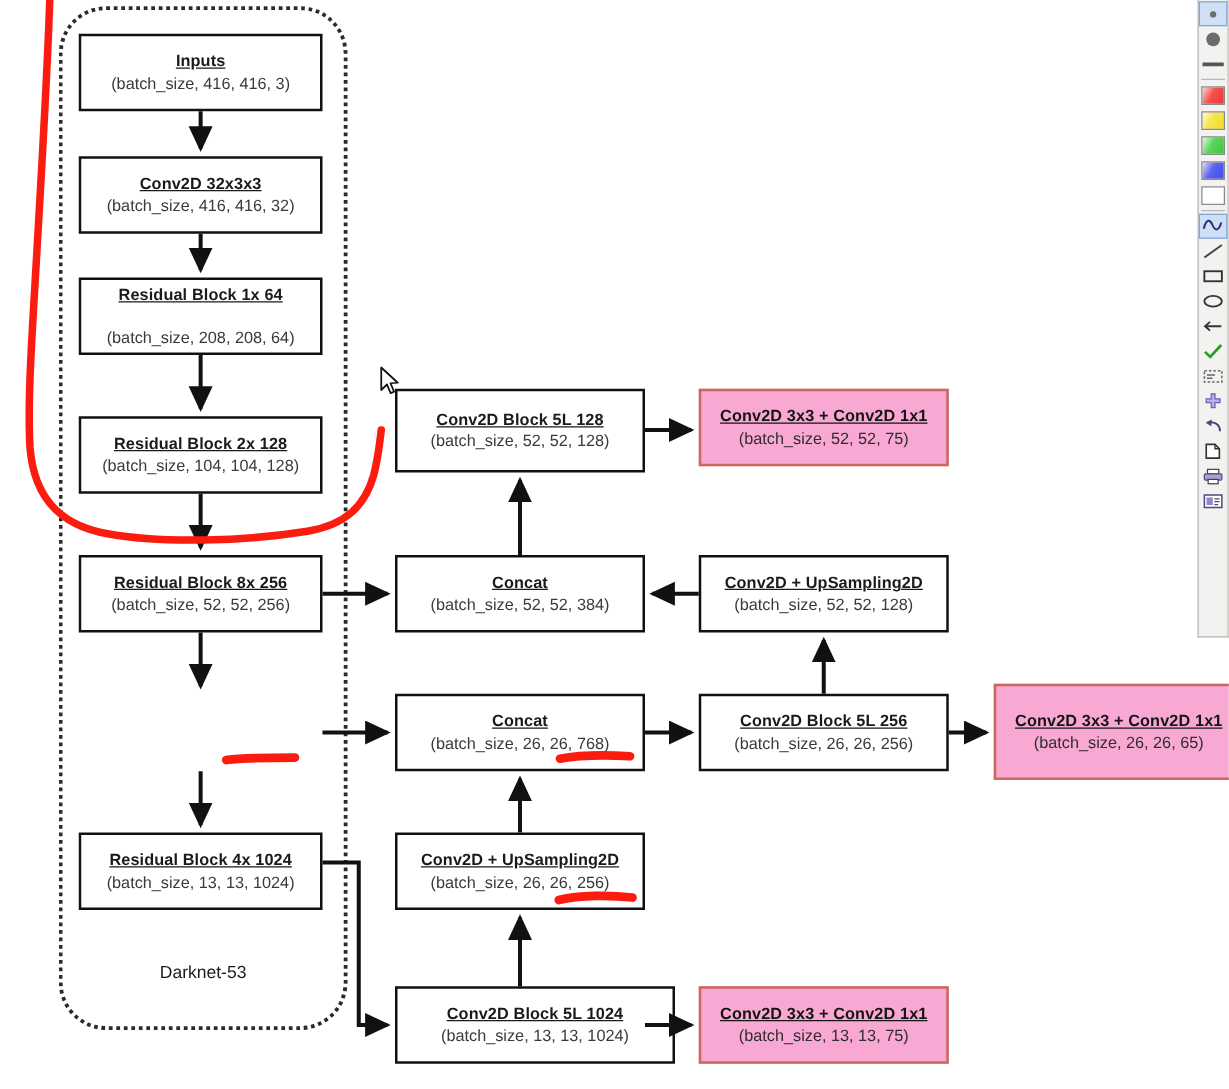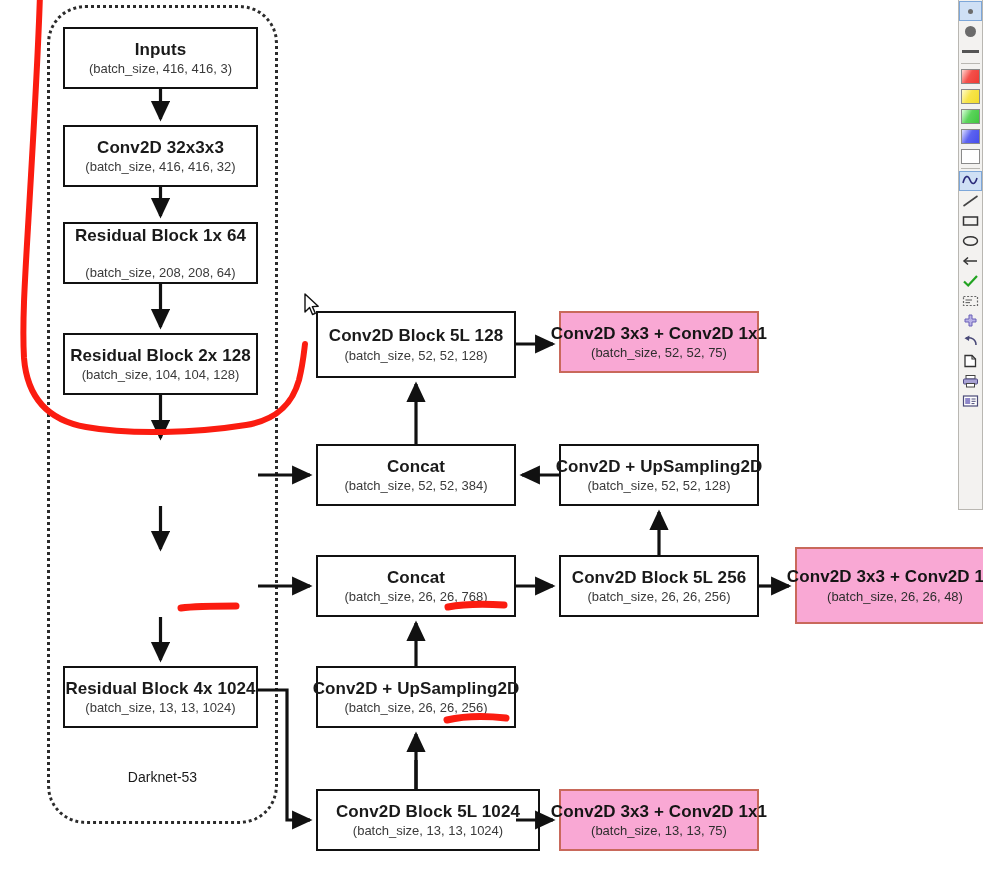--- a/index.html
+++ b/index.html
@@ -9,21 +9,21 @@
   }
   #canvas{position:absolute;left:0;top:0;width:983px;height:871px;background:#fff;}
 
   
   .node{
     position:absolute;box-sizing:border-box;
     border:2.5px solid #111;background:#fff;
     display:flex;flex-direction:column;align-items:center;justify-content:center;
     text-align:center;line-height:1.25;
   }
-  .node .t1{font-size:17px;font-weight:bold;color:#1a1a1a;letter-spacing:.1px;white-space:nowrap;}
+  .node .t1{font-size:13px;font-weight:bold;color:#1a1a1a;letter-spacing:.1px;white-space:nowrap;text-decoration:underline;}
   .node .t2{font-size:13px;font-weight:normal;color:#3a3a3a;white-space:nowrap;margin-top:1px;}
   .node.pink{background:#f9a8d4;border-color:#c9695b;}
   .node.pink .t1{color:#151515;}
   .node.pink .t2{color:#2e2e2e;}
 
   
   #darknet{
     position:absolute;left:47px;top:5px;width:231px;height:819px;
     border:3px dotted #2b2b2b;border-radius:38px;box-sizing:border-box;
     background:transparent;pointer-events:none;
@@ -76,20 +76,24 @@
       <div class="t2">(batch_size, 416, 416, 32)</div>
     </div>
     <div class="node" style="left: 63px; top: 222px; width: 195px; height: 62px; gap: 17px;">
       <div class="t1">Residual Block 1x  64</div>
       <div class="t2">(batch_size, 208, 208, 64)</div>
     </div>
     <div class="node" style="left: 63px; top: 333px; width: 195px; height: 62px;">
       <div class="t1">Residual Block 2x  128</div>
       <div class="t2">(batch_size, 104, 104, 128)</div>
     </div>
+    <div class="node" style="left: 63px; top: 444px; width: 195px; height: 62px;">
+      <div class="t1">Residual Block 8x  256</div>
+      <div class="t2">(batch_size, 52, 52, 256)</div>
+    </div>
     <div class="node" style="left: 63px; top: 666px; width: 195px; height: 62px;">
       <div class="t1">Residual Block 4x  1024</div>
       <div class="t2">(batch_size, 13, 13, 1024)</div>
     </div>
     <div class="node" style="left: 316px; top: 311px; width: 200px; height: 67px;">
       <div class="t1">Conv2D Block 5L  128</div>
       <div class="t2">(batch_size, 52, 52, 128)</div>
     </div>
     <div class="node" style="left: 316px; top: 444px; width: 200px; height: 62px;">
       <div class="t1">Concat</div>
@@ -114,21 +118,21 @@
     <div class="node" style="left: 559px; top: 555px; width: 200px; height: 62px;">
       <div class="t1">Conv2D Block 5L  256</div>
       <div class="t2">(batch_size, 26, 26, 256)</div>
     </div>
     <div class="node pink" style="left: 559px; top: 311px; width: 200px; height: 62px;">
       <div class="t1">Conv2D 3x3 + Conv2D 1x1</div>
       <div class="t2">(batch_size, 52, 52, 75)</div>
     </div>
     <div class="node pink" style="left: 795px; top: 547px; width: 200px; height: 77px;">
       <div class="t1">Conv2D 3x3 + Conv2D 1x1</div>
-      <div class="t2">(batch_size, 26, 26, 48)</div>
+      <div class="t2">(batch_size, 26, 26, 65)</div>
     </div>
     <div class="node pink" style="left: 559px; top: 789px; width: 200px; height: 62px;">
       <div class="t1">Conv2D 3x3 + Conv2D 1x1</div>
       <div class="t2">(batch_size, 13, 13, 75)</div>
     </div>
     <svg id="edges" viewBox="0 0 983 871">
     <defs>
       <marker id="ah" markerWidth="8" markerHeight="8" refX="5.6" refY="3" orient="auto">
         <path d="M0,0 L6.4,3 L0,6 z" fill="#111"></path>
       </marker>

